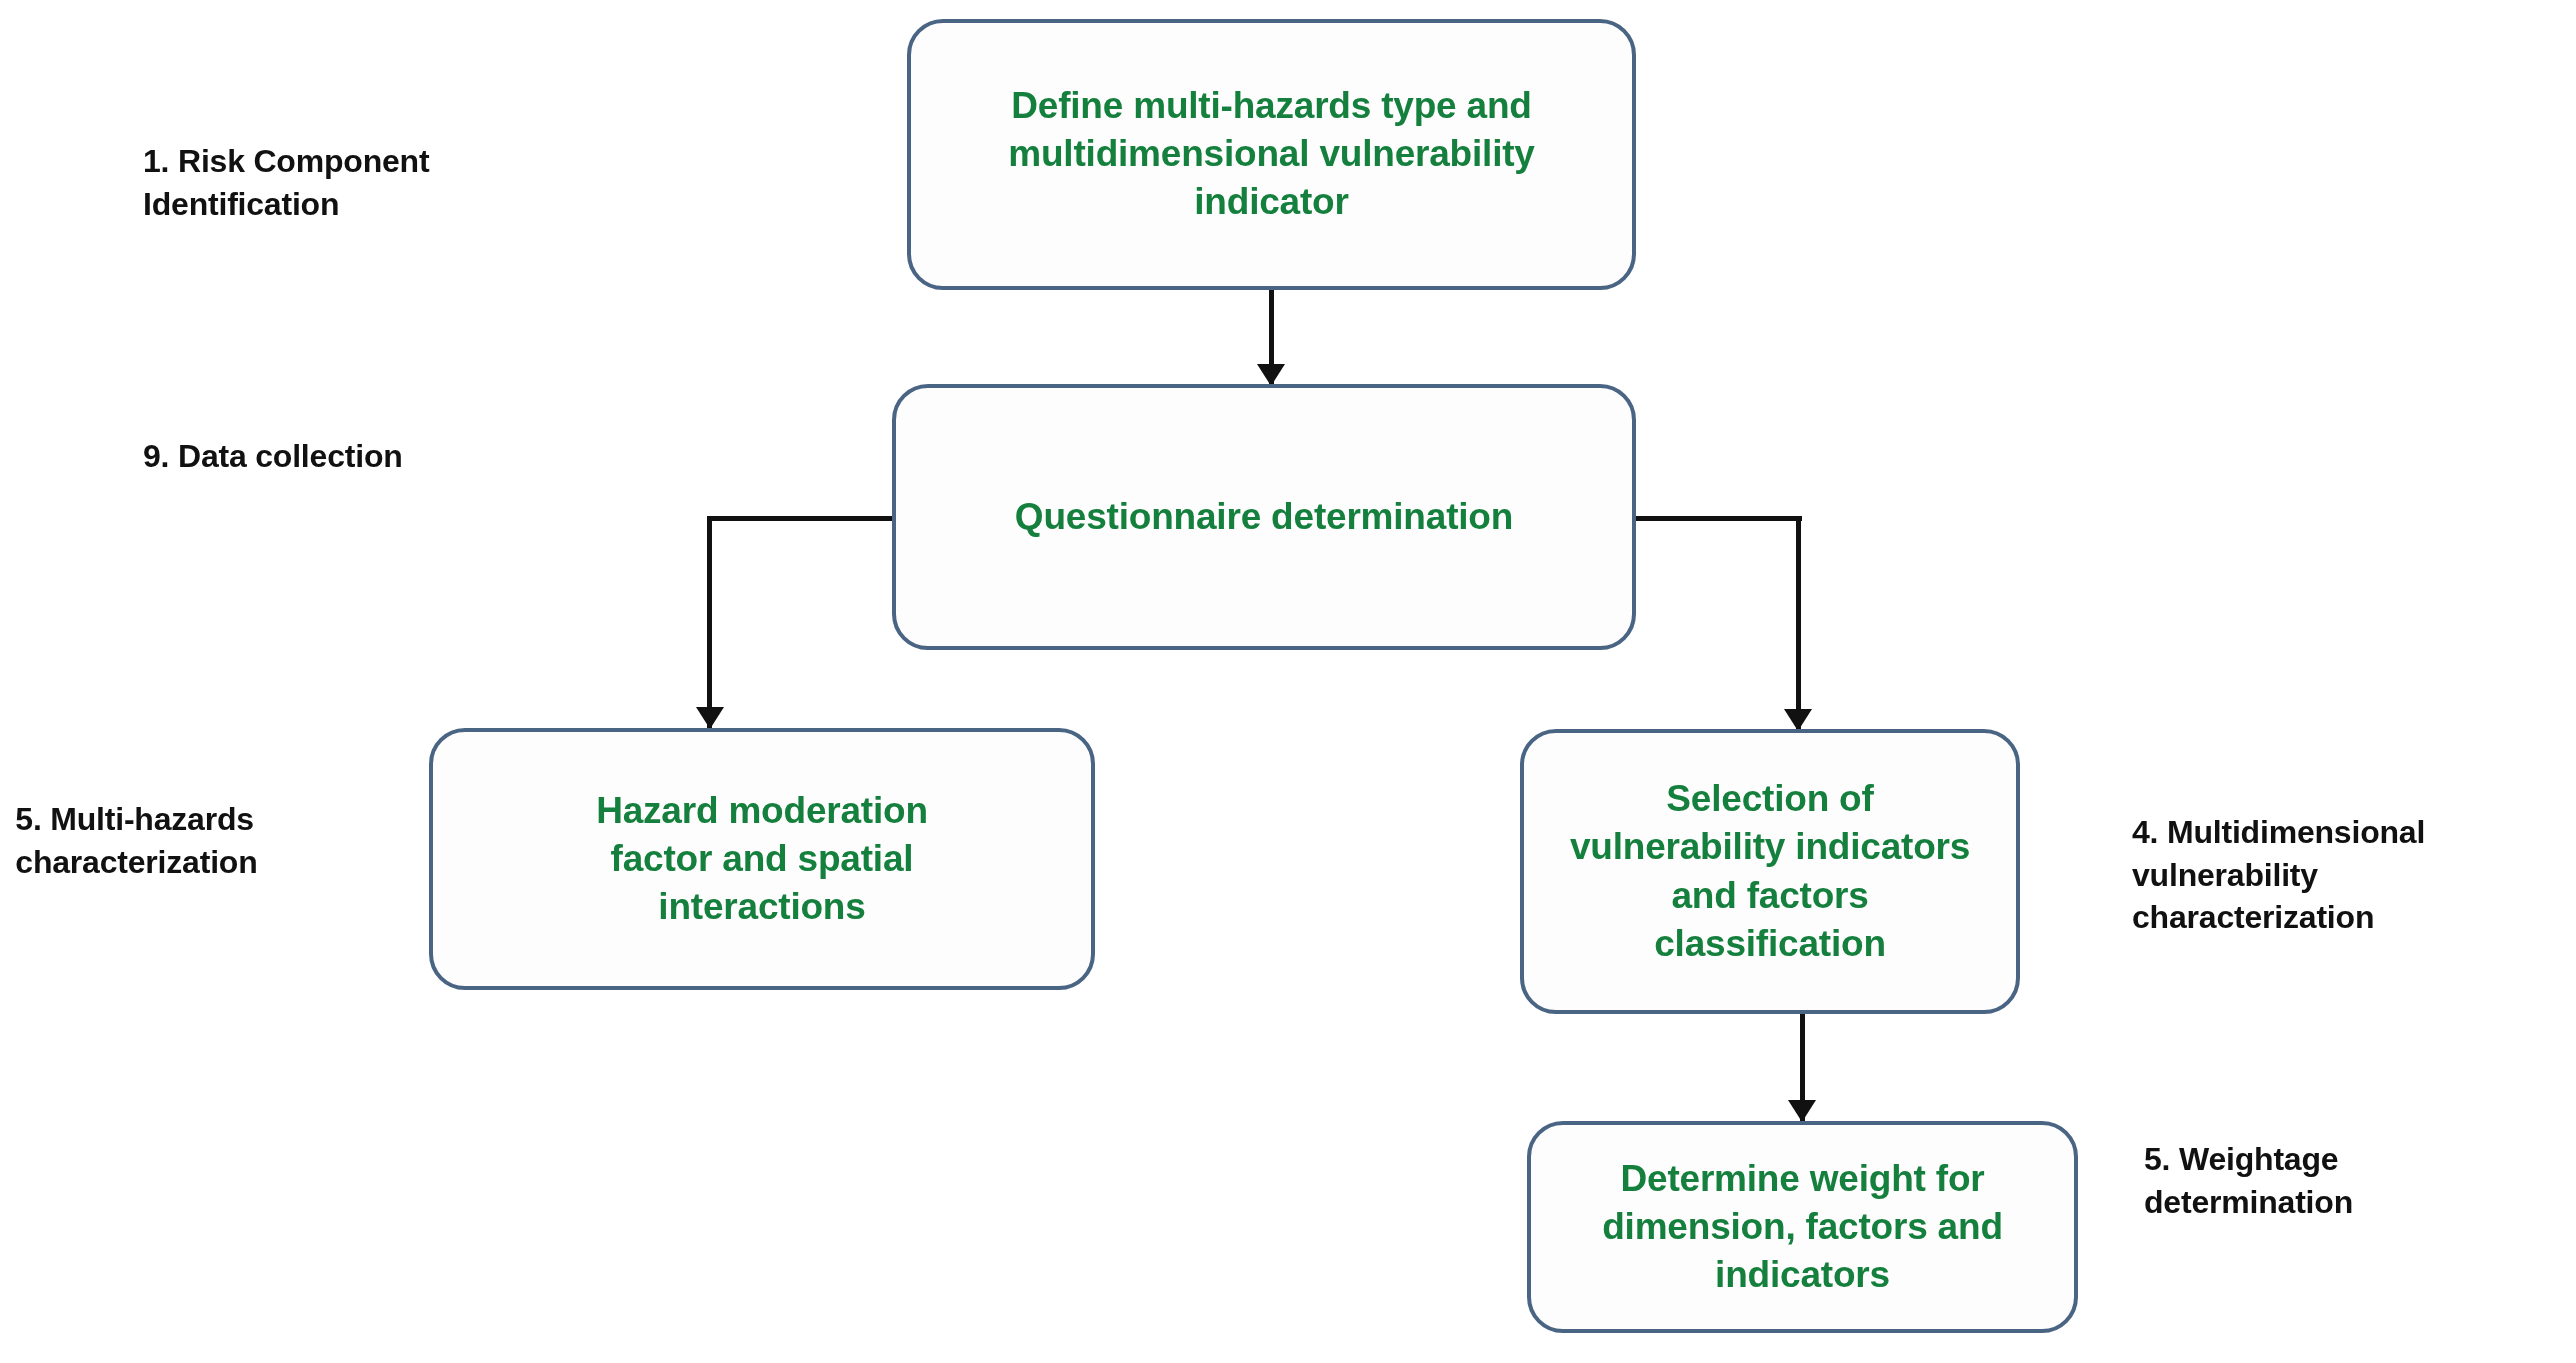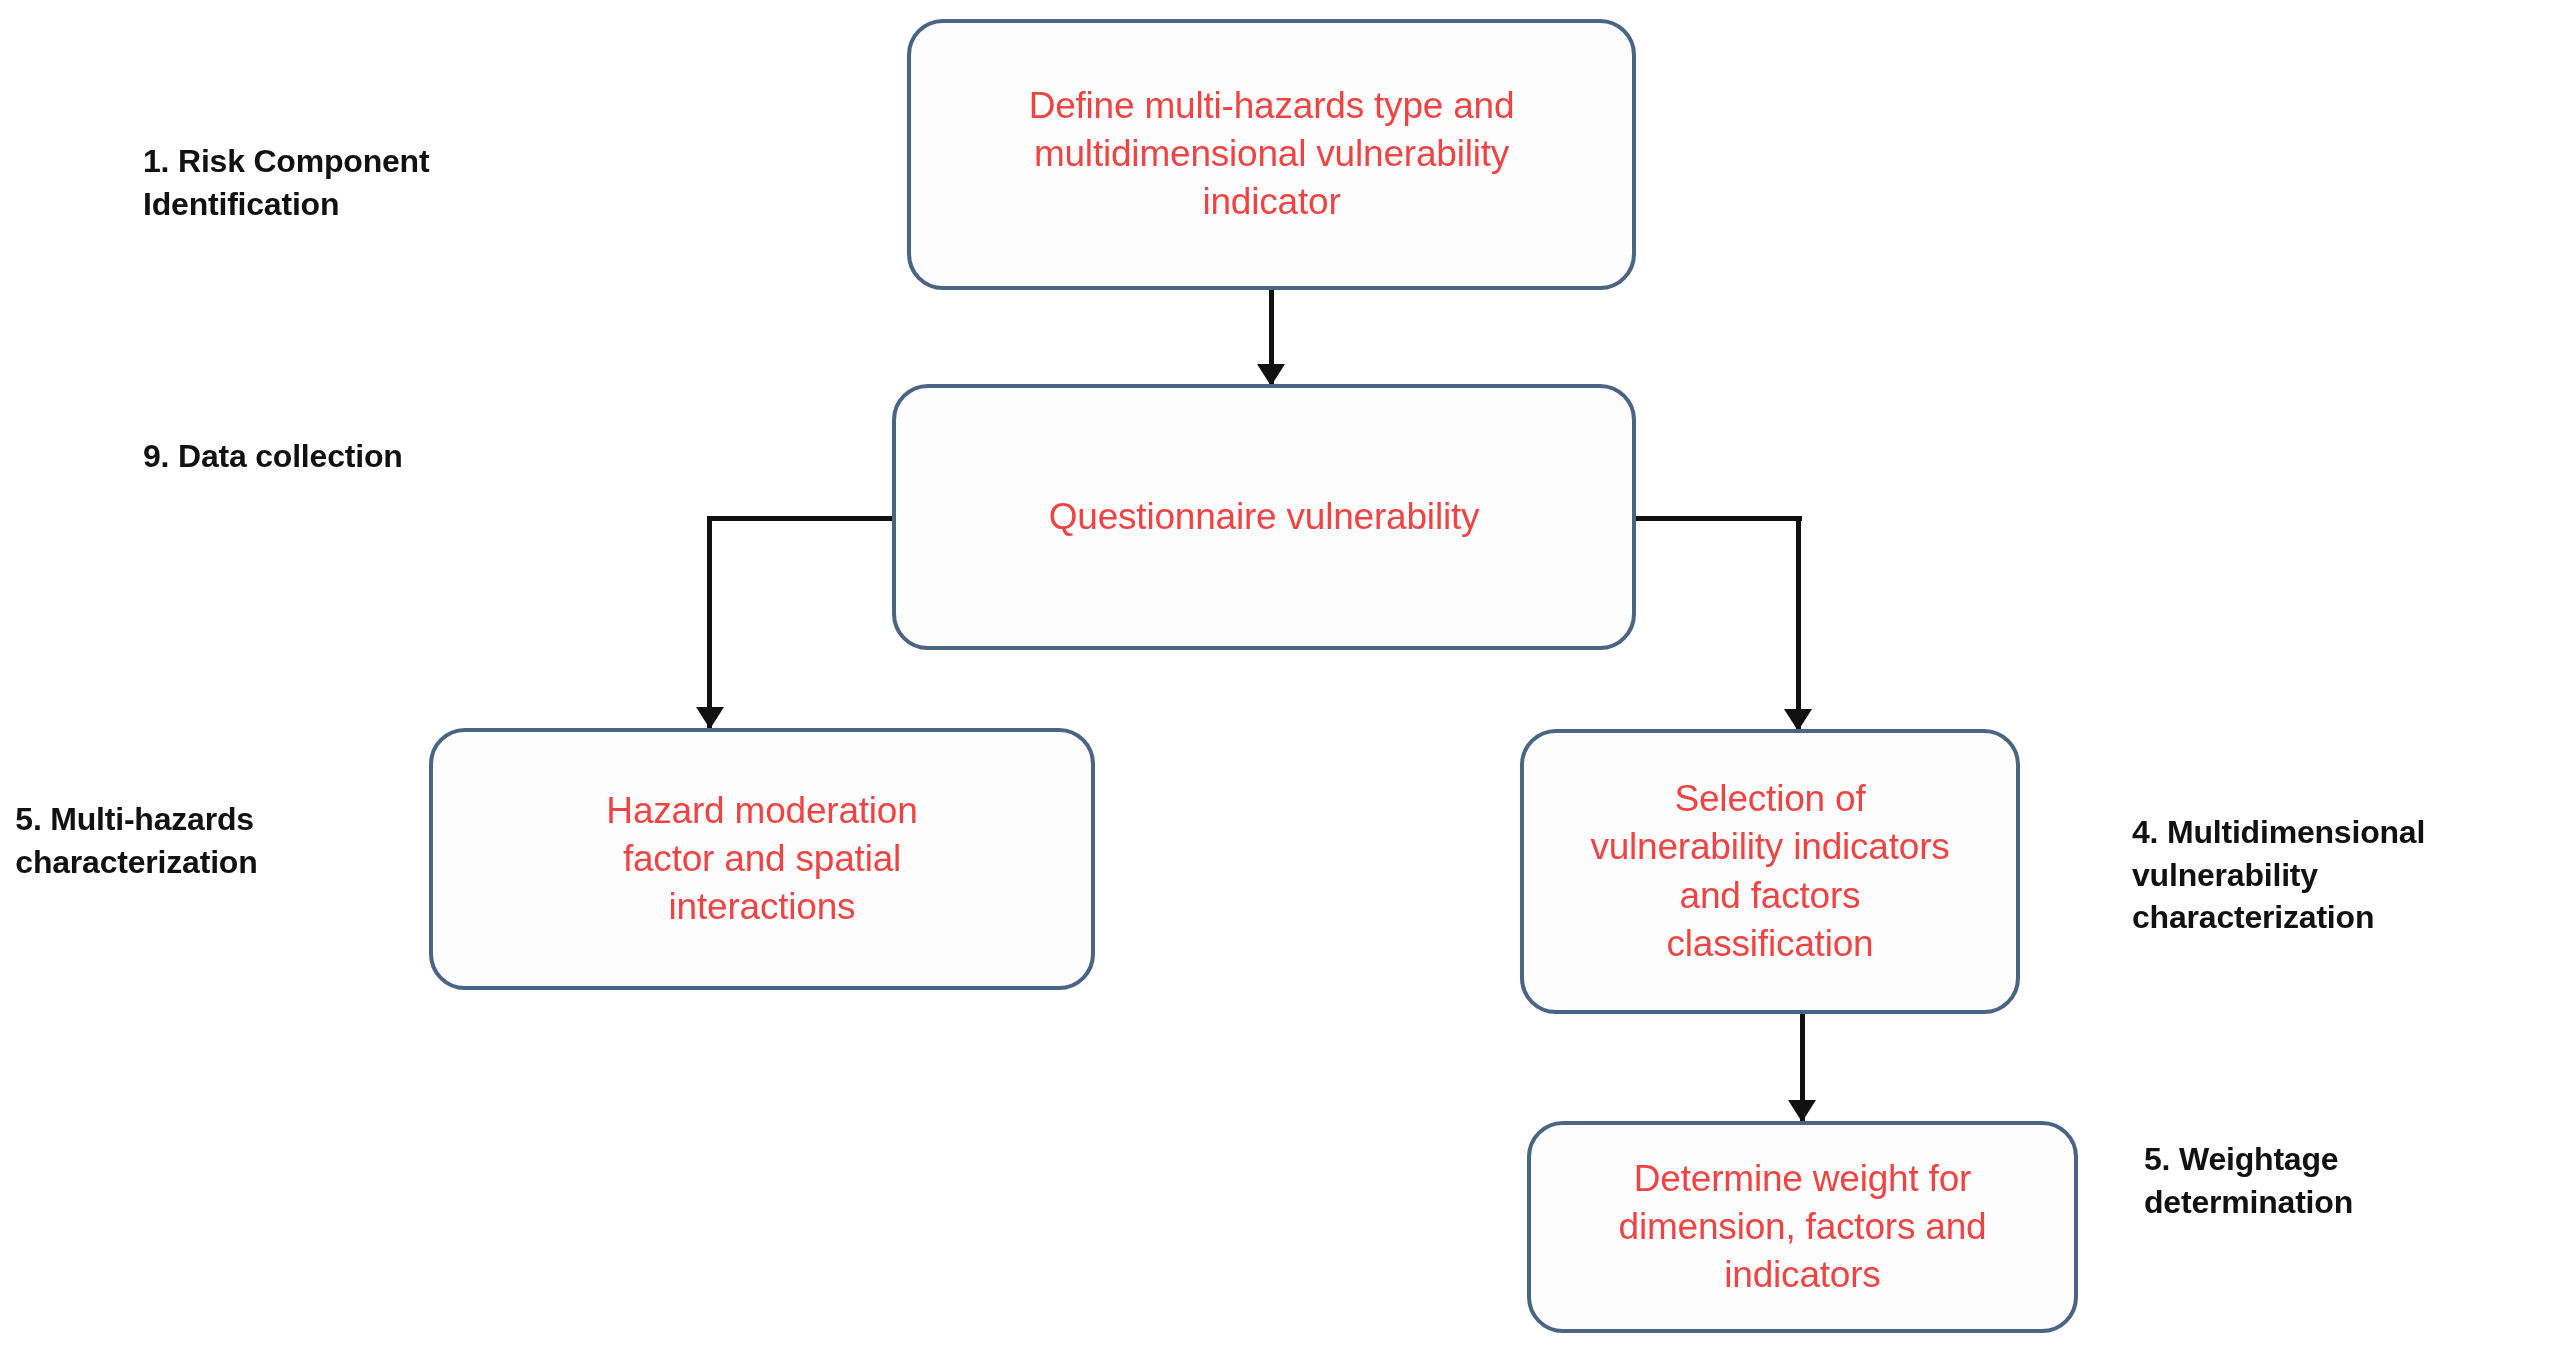--- a/index.html
+++ b/index.html
@@ -23,22 +23,22 @@
     background: #fdfdfd;
     border: 4.2px solid #4a6484;
     border-radius: 36px;
     display: flex;
     align-items: center;
     justify-content: center;
     text-align: center;
     z-index: 2;
   }
   .node .node-text {
-    font-weight: normal;
-    color: #ef4444;
+    font-weight: bold;
+    color: #15803d;
     line-height: 1.30;
     letter-spacing: -0.2px;
     padding: 0 12px;
     white-space: pre-line;
   }
 
   #node-define      { left: 907px; top: 18.7px;   width: 729px; height: 271px; }
   #node-define .node-text      { font-size: 37px; }
 
   #node-questionnaire { left: 892px; top: 384px; width: 744px; height: 266px; }
@@ -112,21 +112,21 @@
 
 <div id="canvas">
 
   <div class="node" id="node-define">
     <div class="node-text">Define multi-hazards type and
 multidimensional vulnerability
 indicator</div>
   </div>
 
   <div class="node" id="node-questionnaire">
-    <div class="node-text">Questionnaire vulnerability</div>
+    <div class="node-text">Questionnaire determination</div>
   </div>
 
   <div class="node" id="node-hazard">
     <div class="node-text">Hazard moderation
 factor and spatial
 interactions</div>
   </div>
 
   <div class="node" id="node-selection">
     <div class="node-text">Selection of

